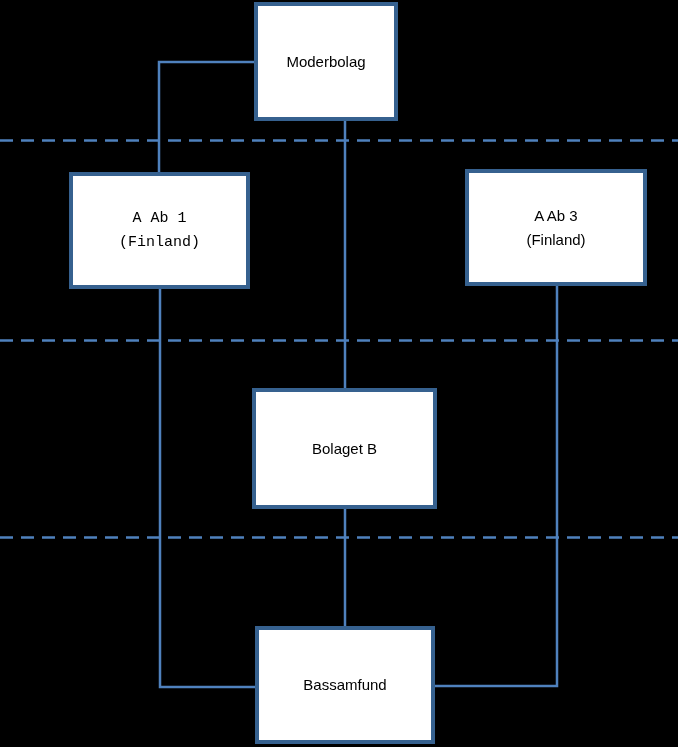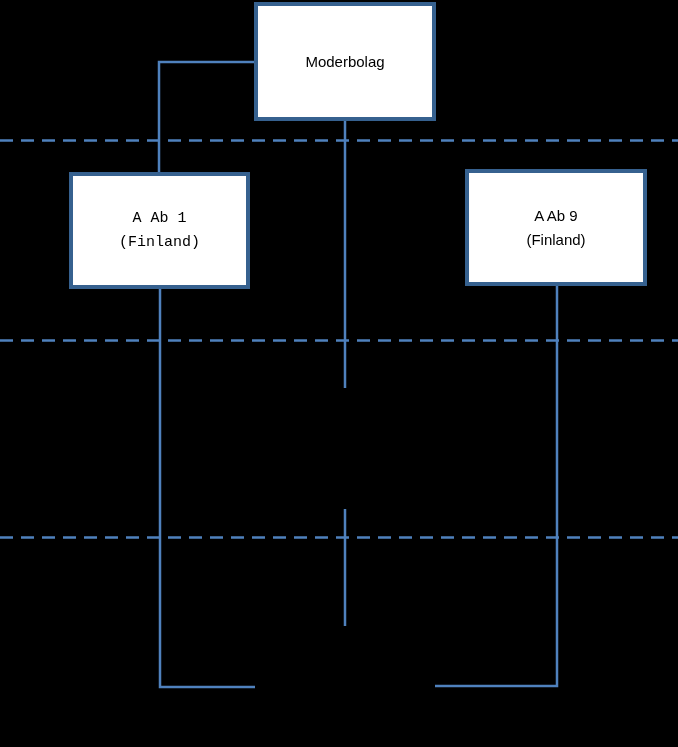--- a/index.html
+++ b/index.html
@@ -26,21 +26,21 @@
     display:flex;align-items:center;justify-content:center;
     text-align:center;
     z-index:1;
   }
   .node .label{
     color:var(--text);
     font-size:15px;
     line-height:24px;
     white-space:pre-line;
   }
-  .node-moderbolag  {left:254px;top:2px;  width:182px;height:119px;}
+  .node-moderbolag  {left:254px;top:2px;  width:144px;height:119px;}
   .node-a-ab-1      {left:69px; top:172px;width:181px;height:117px;font-family:Liberation Mono, monospace;}
   .node-a-ab-2      {left:465px;top:169px;width:182px;height:117px;}
   .node-bolaget-b   {left:252px;top:388px;width:185px;height:121px;}
   .node-bassamfund  {left:255px;top:626px;width:180px;height:118px;}
 </style>
 </head>
 <body>
 
 <div id="canvas">
 
@@ -60,19 +60,25 @@
   <div class="node node-moderbolag">
     <span class="label">Moderbolag</span>
   </div>
 
   <div class="node node-a-ab-1">
     <span class="label">A Ab 1
 (Finland)</span>
   </div>
 
   <div class="node node-a-ab-2">
-    <span class="label">A Ab 9
+    <span class="label">A Ab 3
 (Finland)</span>
   </div>
 
+  <div class="node node-bolaget-b">
+    <span class="label">Bolaget B</span>
+  </div>
 
+  <div class="node node-bassamfund">
+    <span class="label">Bassamfund</span>
+  </div>
 
 </div>
 
 </body></html>

